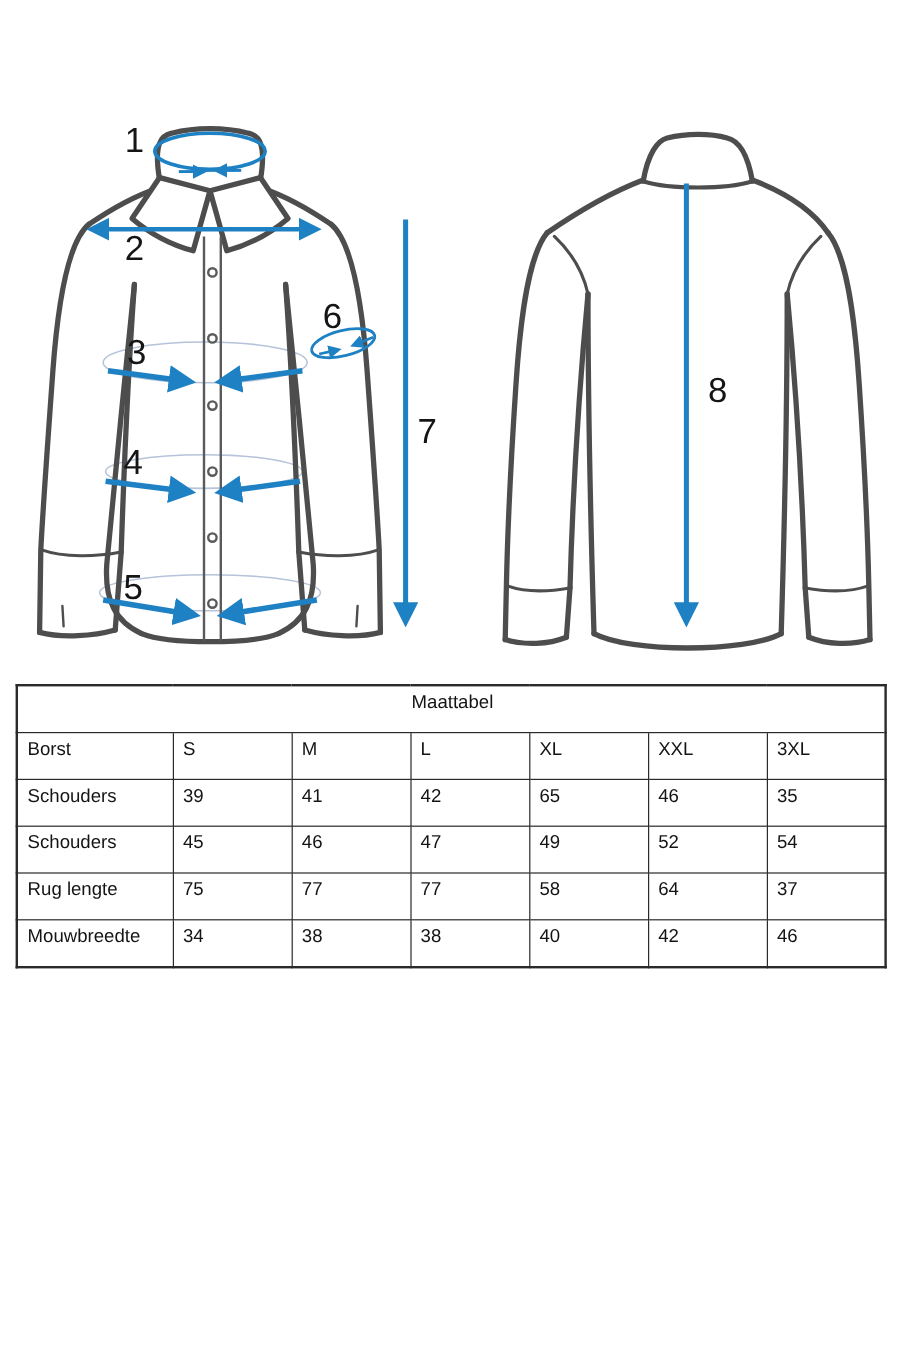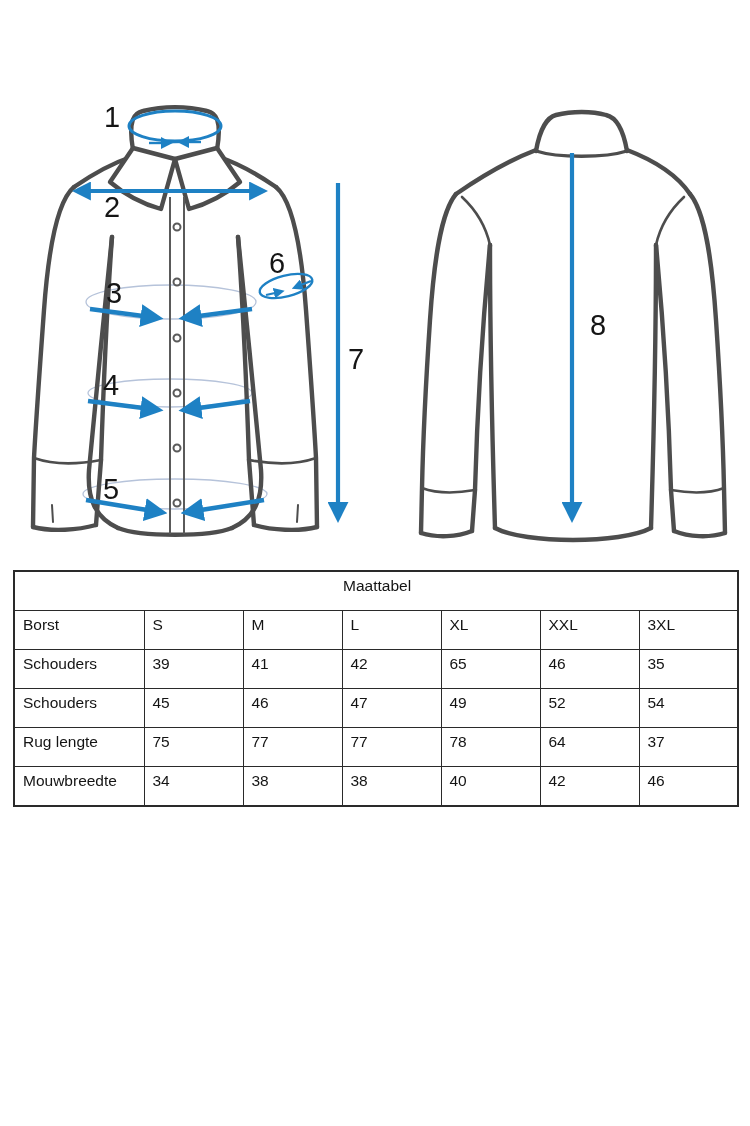--- a/index.html
+++ b/index.html
@@ -189,21 +189,21 @@
         <td>47</td>
         <td>49</td>
         <td>52</td>
         <td>54</td>
       </tr>
       <tr>
         <td>Rug lengte</td>
         <td>75</td>
         <td>77</td>
         <td>77</td>
-        <td>78</td>
+        <td>58</td>
         <td>64</td>
         <td>37</td>
       </tr>
       <tr>
         <td>Mouwbreedte</td>
         <td>34</td>
         <td>38</td>
         <td>38</td>
         <td>40</td>
         <td>42</td>

